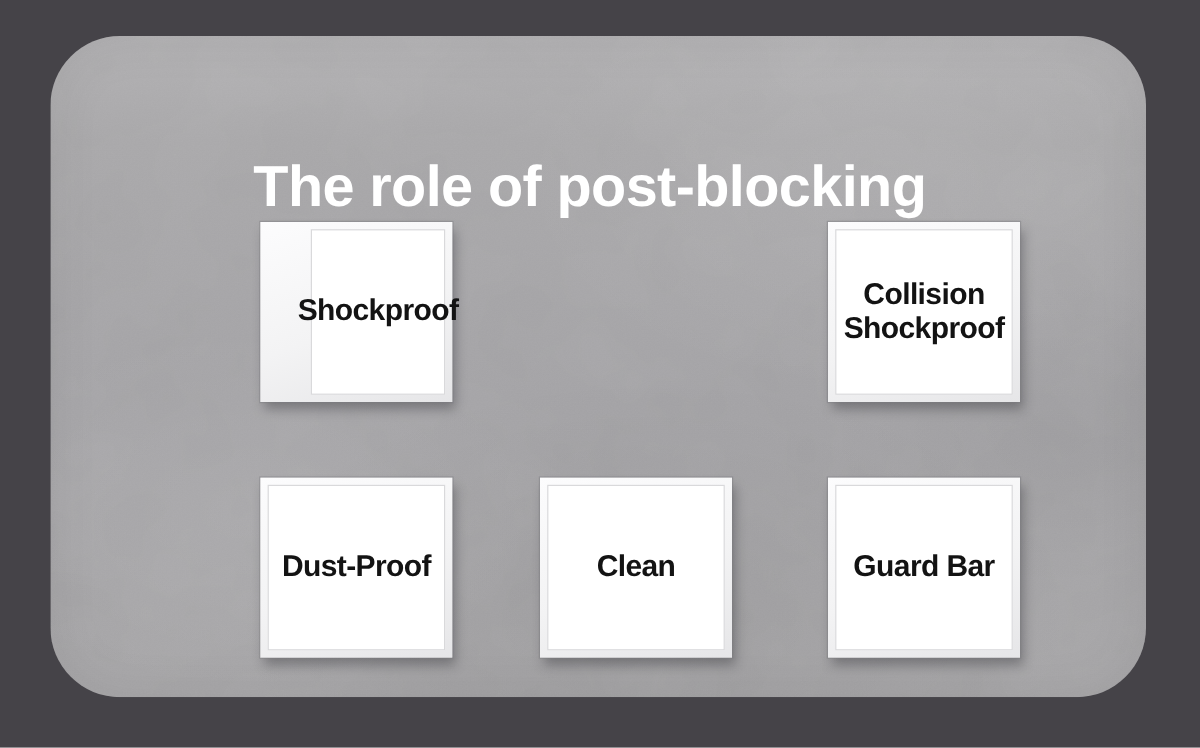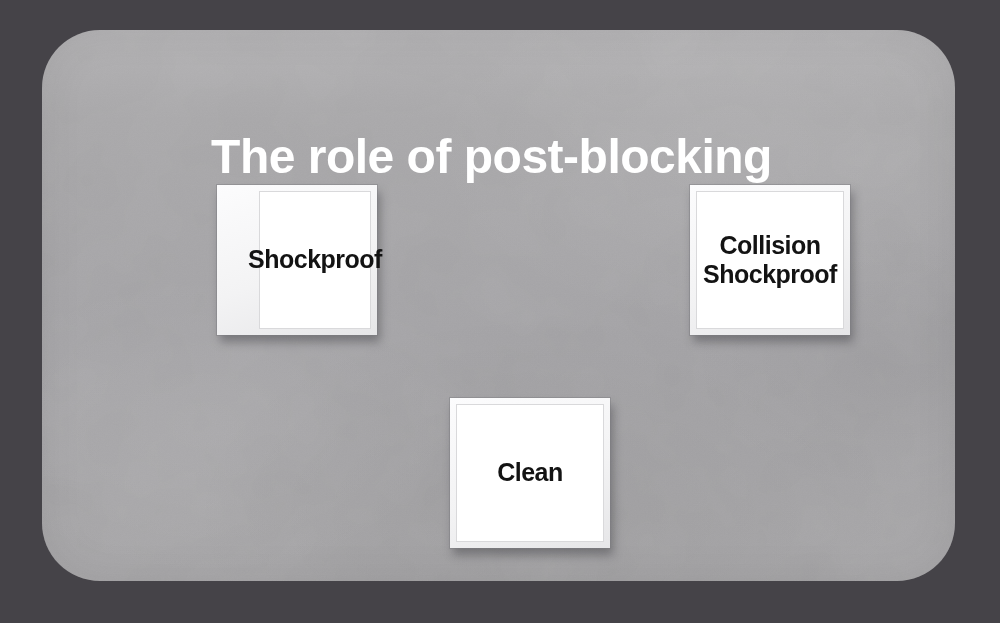--- a/index.html
+++ b/index.html
@@ -122,21 +122,31 @@
       </div>
     </div>
 
 
     <div class="card pos-r1c3">
       <div class="card-inner">
         <span class="card-label">Collision Shockproof</span>
       </div>
     </div>
 
+    <div class="card pos-r2c1">
+      <div class="card-inner">
+        <span class="card-label">Dust-Proof</span>
+      </div>
+    </div>
 
     <div class="card pos-r2c2">
       <div class="card-inner">
         <span class="card-label">Clean</span>
       </div>
     </div>
 
+    <div class="card pos-r2c3">
+      <div class="card-inner">
+        <span class="card-label">Guard Bar</span>
+      </div>
+    </div>
   </div>
 </div>
 
 </body></html>

